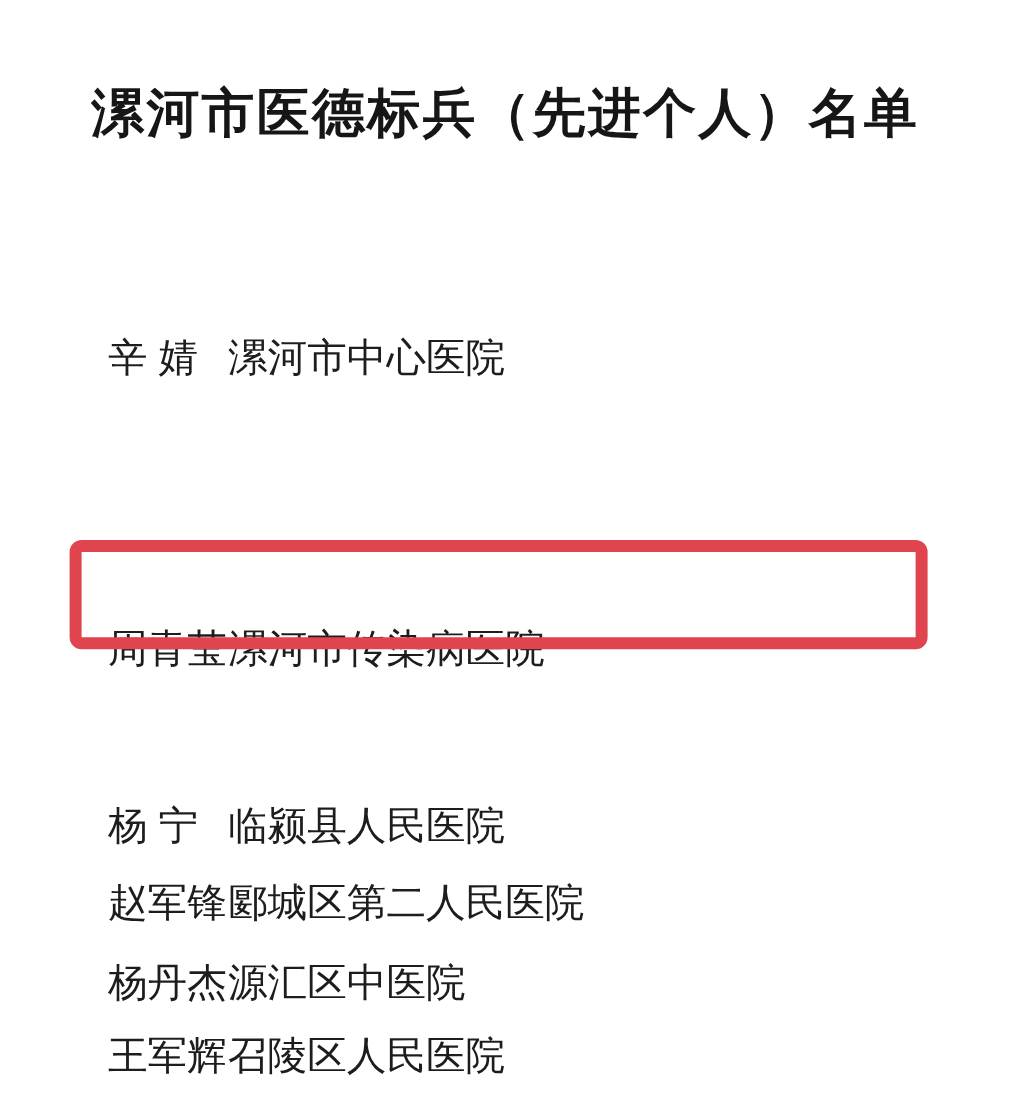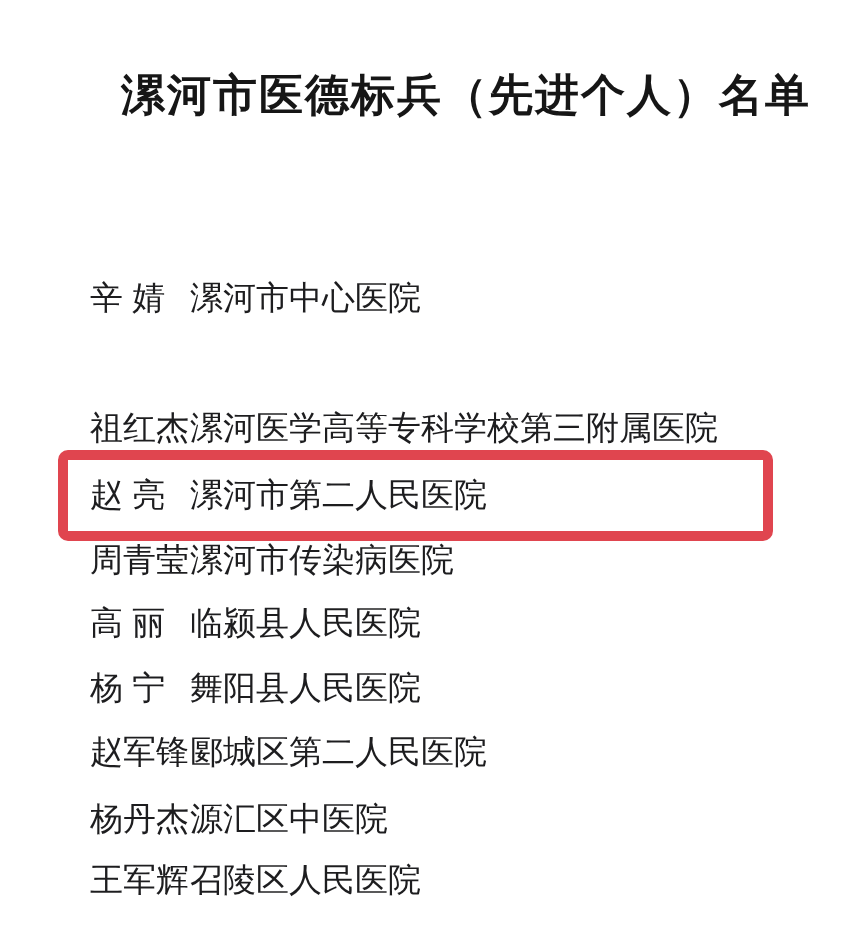--- a/index.html
+++ b/index.html
@@ -15,21 +15,21 @@
     background: #ffffff;
     overflow: hidden;
     color: #1d1d1f;
   }
   .doc-title {
     position: absolute;
     top: 72px;
     left: 76px;
     right: 0;
     margin: 0;
-    text-align: center;
+    text-align: left;
     font-size: 44px;
     line-height: 46px;
     font-weight: 700;
     letter-spacing: 2px;
     color: #161616;
     white-space: nowrap;
   }
   .section-heading {
     position: absolute;
     left: 88px;
@@ -73,38 +73,29 @@
 <div class="page">
 
   <h1 class="doc-title">漯河市医德标兵（先进个人）名单</h1>
 
 
   <div class="row" style="top:281px">
     <span class="name">辛 婧</span><span class="hospital">漯河市中心医院</span>
   </div>
 
 
-  <div class="row" style="top:411px">
-    <span class="name">祖红杰</span><span class="hospital">漯河医学高等专科学校第三附属医院</span>
-  </div>
 
-  <div class="row" style="top:478px">
-    <span class="name">赵 亮</span><span class="hospital">漯河市第二人民医院</span>
-  </div>
 
-  <div class="row" style="top:543px">
+  <div class="row" style="top:524px">
     <span class="name">周青莹</span><span class="hospital">漯河市传染病医院</span>
   </div>
 
-  <div class="row" style="top:606px">
-    <span class="name">高 丽</span><span class="hospital">临颍县人民医院</span>
-  </div>
 
   <div class="row" style="top:671px">
-    <span class="name">杨 宁</span><span class="hospital">舞阳县人民医院</span>
+    <span class="name">杨 宁</span><span class="hospital">临颍县人民医院</span>
   </div>
 
   <div class="row" style="top:802px">
     <span class="name">杨丹杰</span><span class="hospital">源汇区中医院</span>
   </div>
 
   <div class="row" style="top:735px">
     <span class="name">赵军锋</span><span class="hospital">郾城区第二人民医院</span>
   </div>
 

